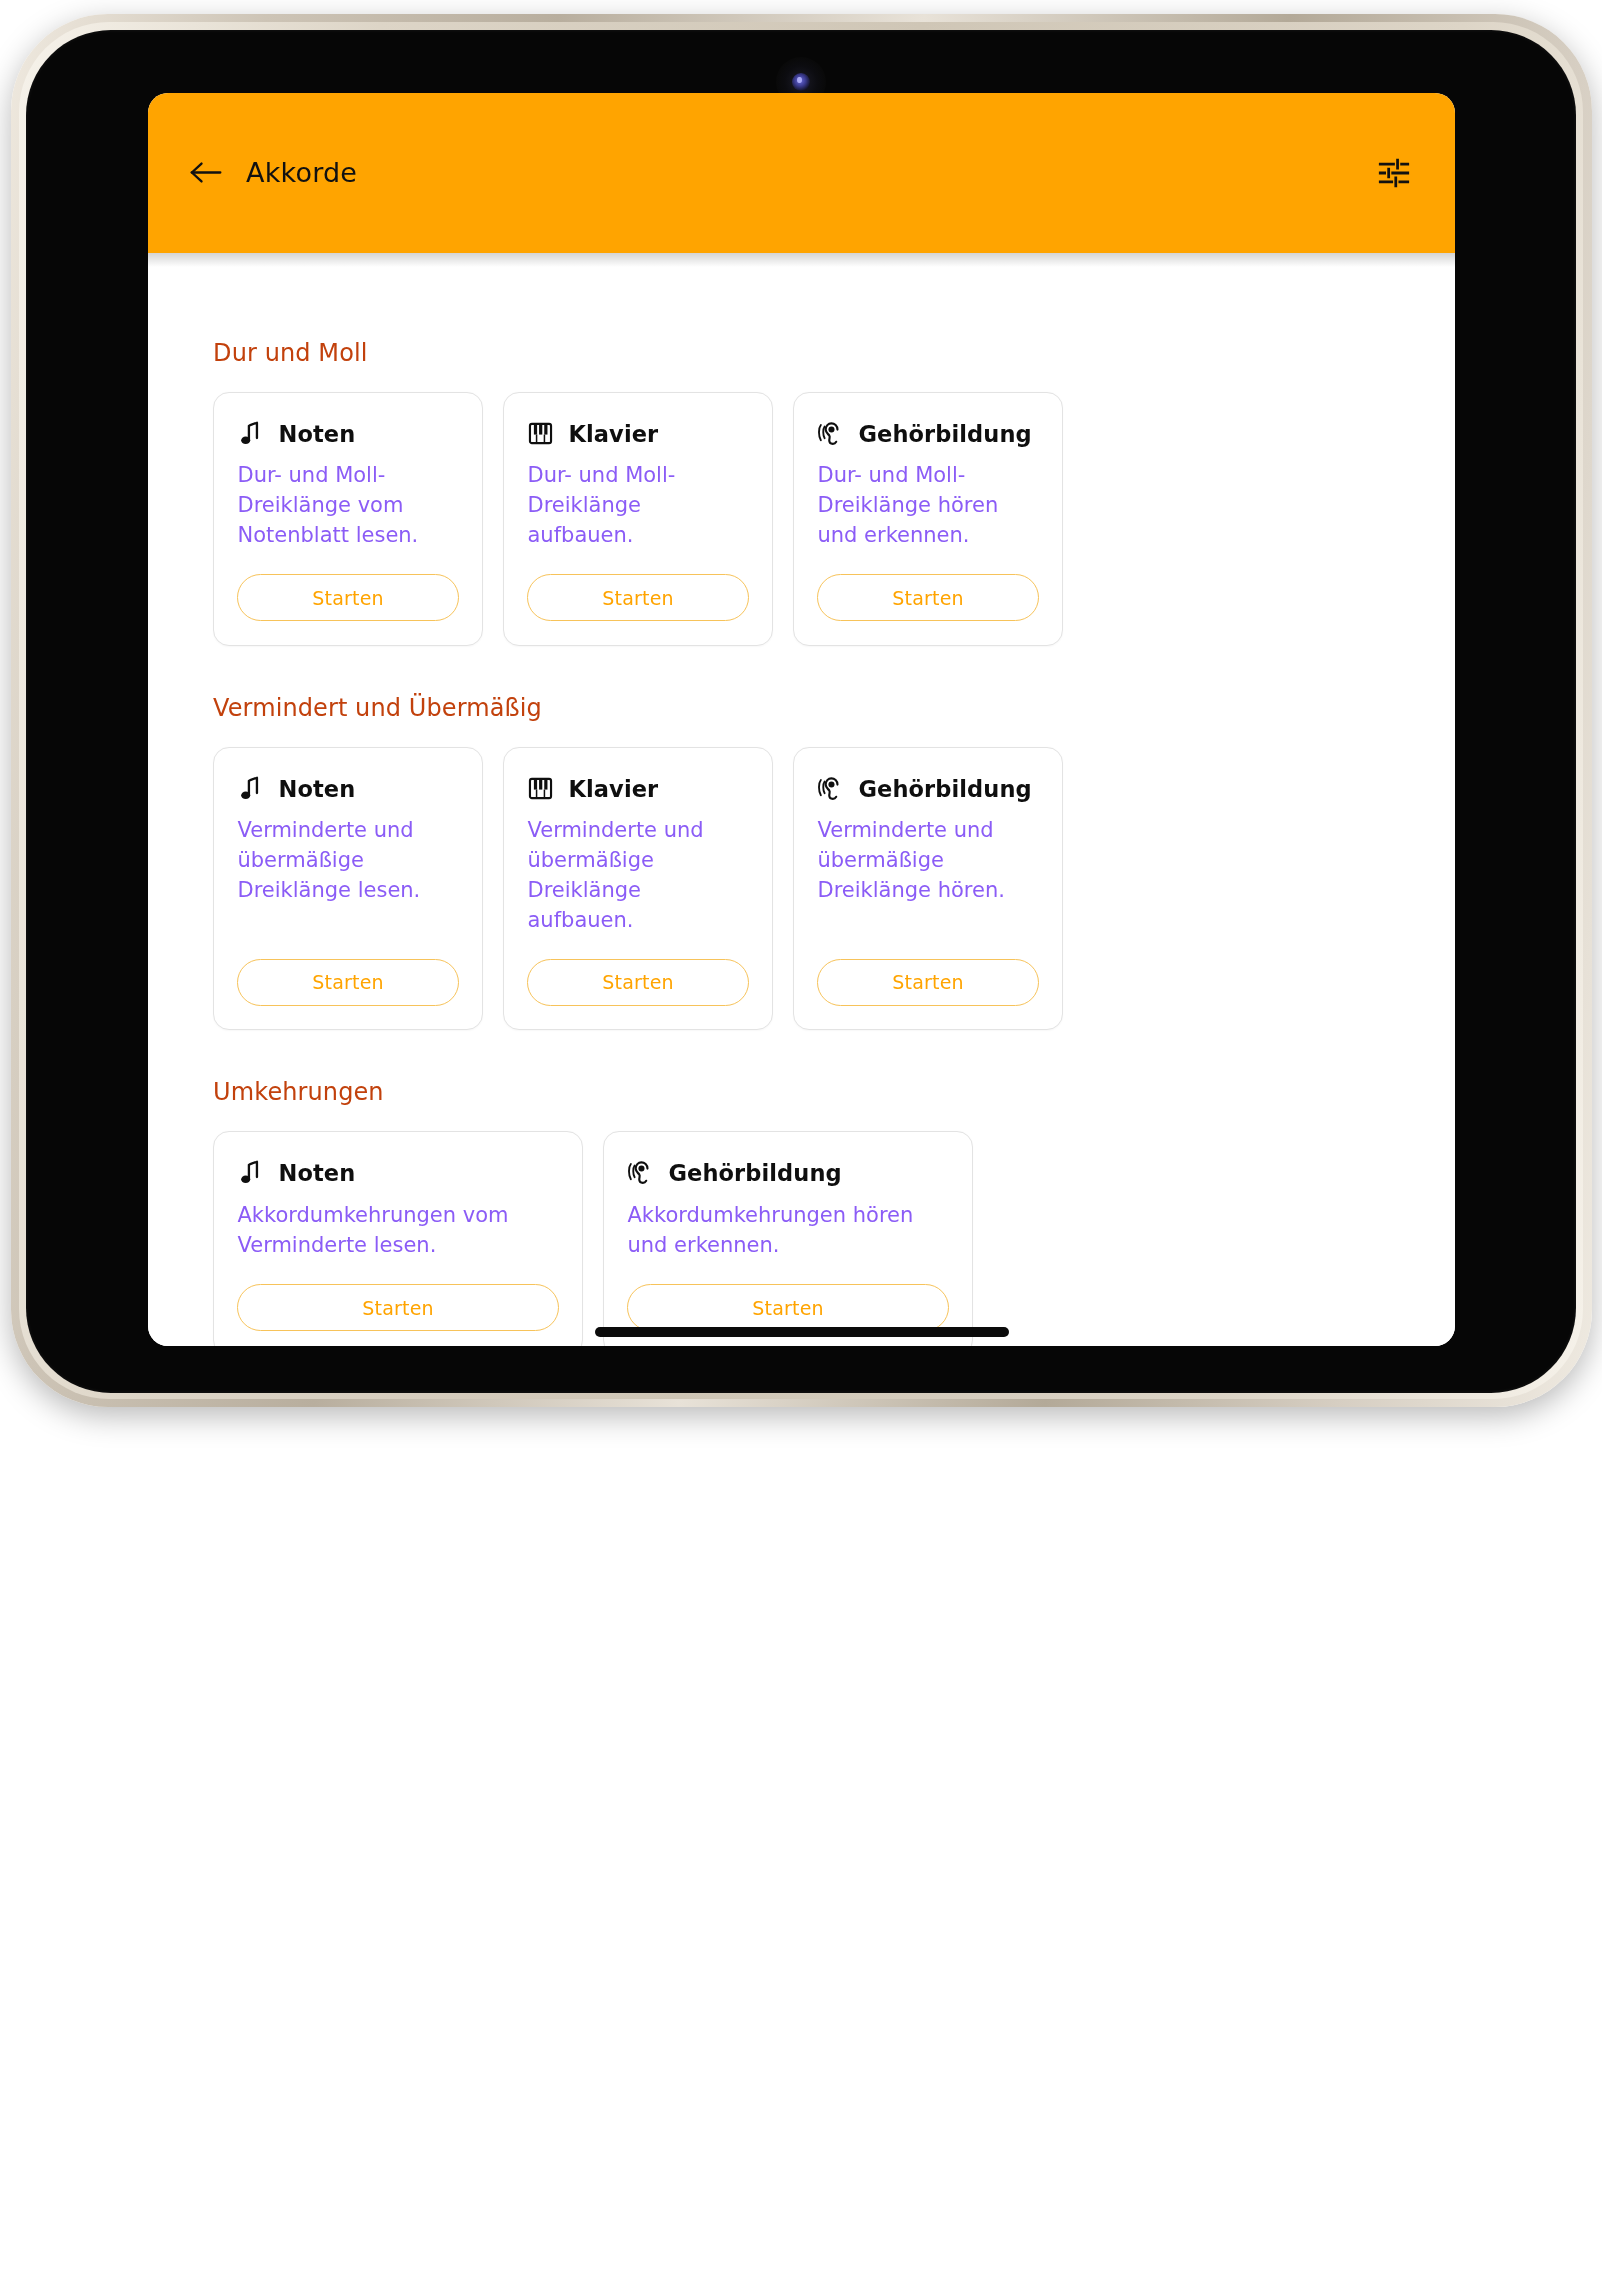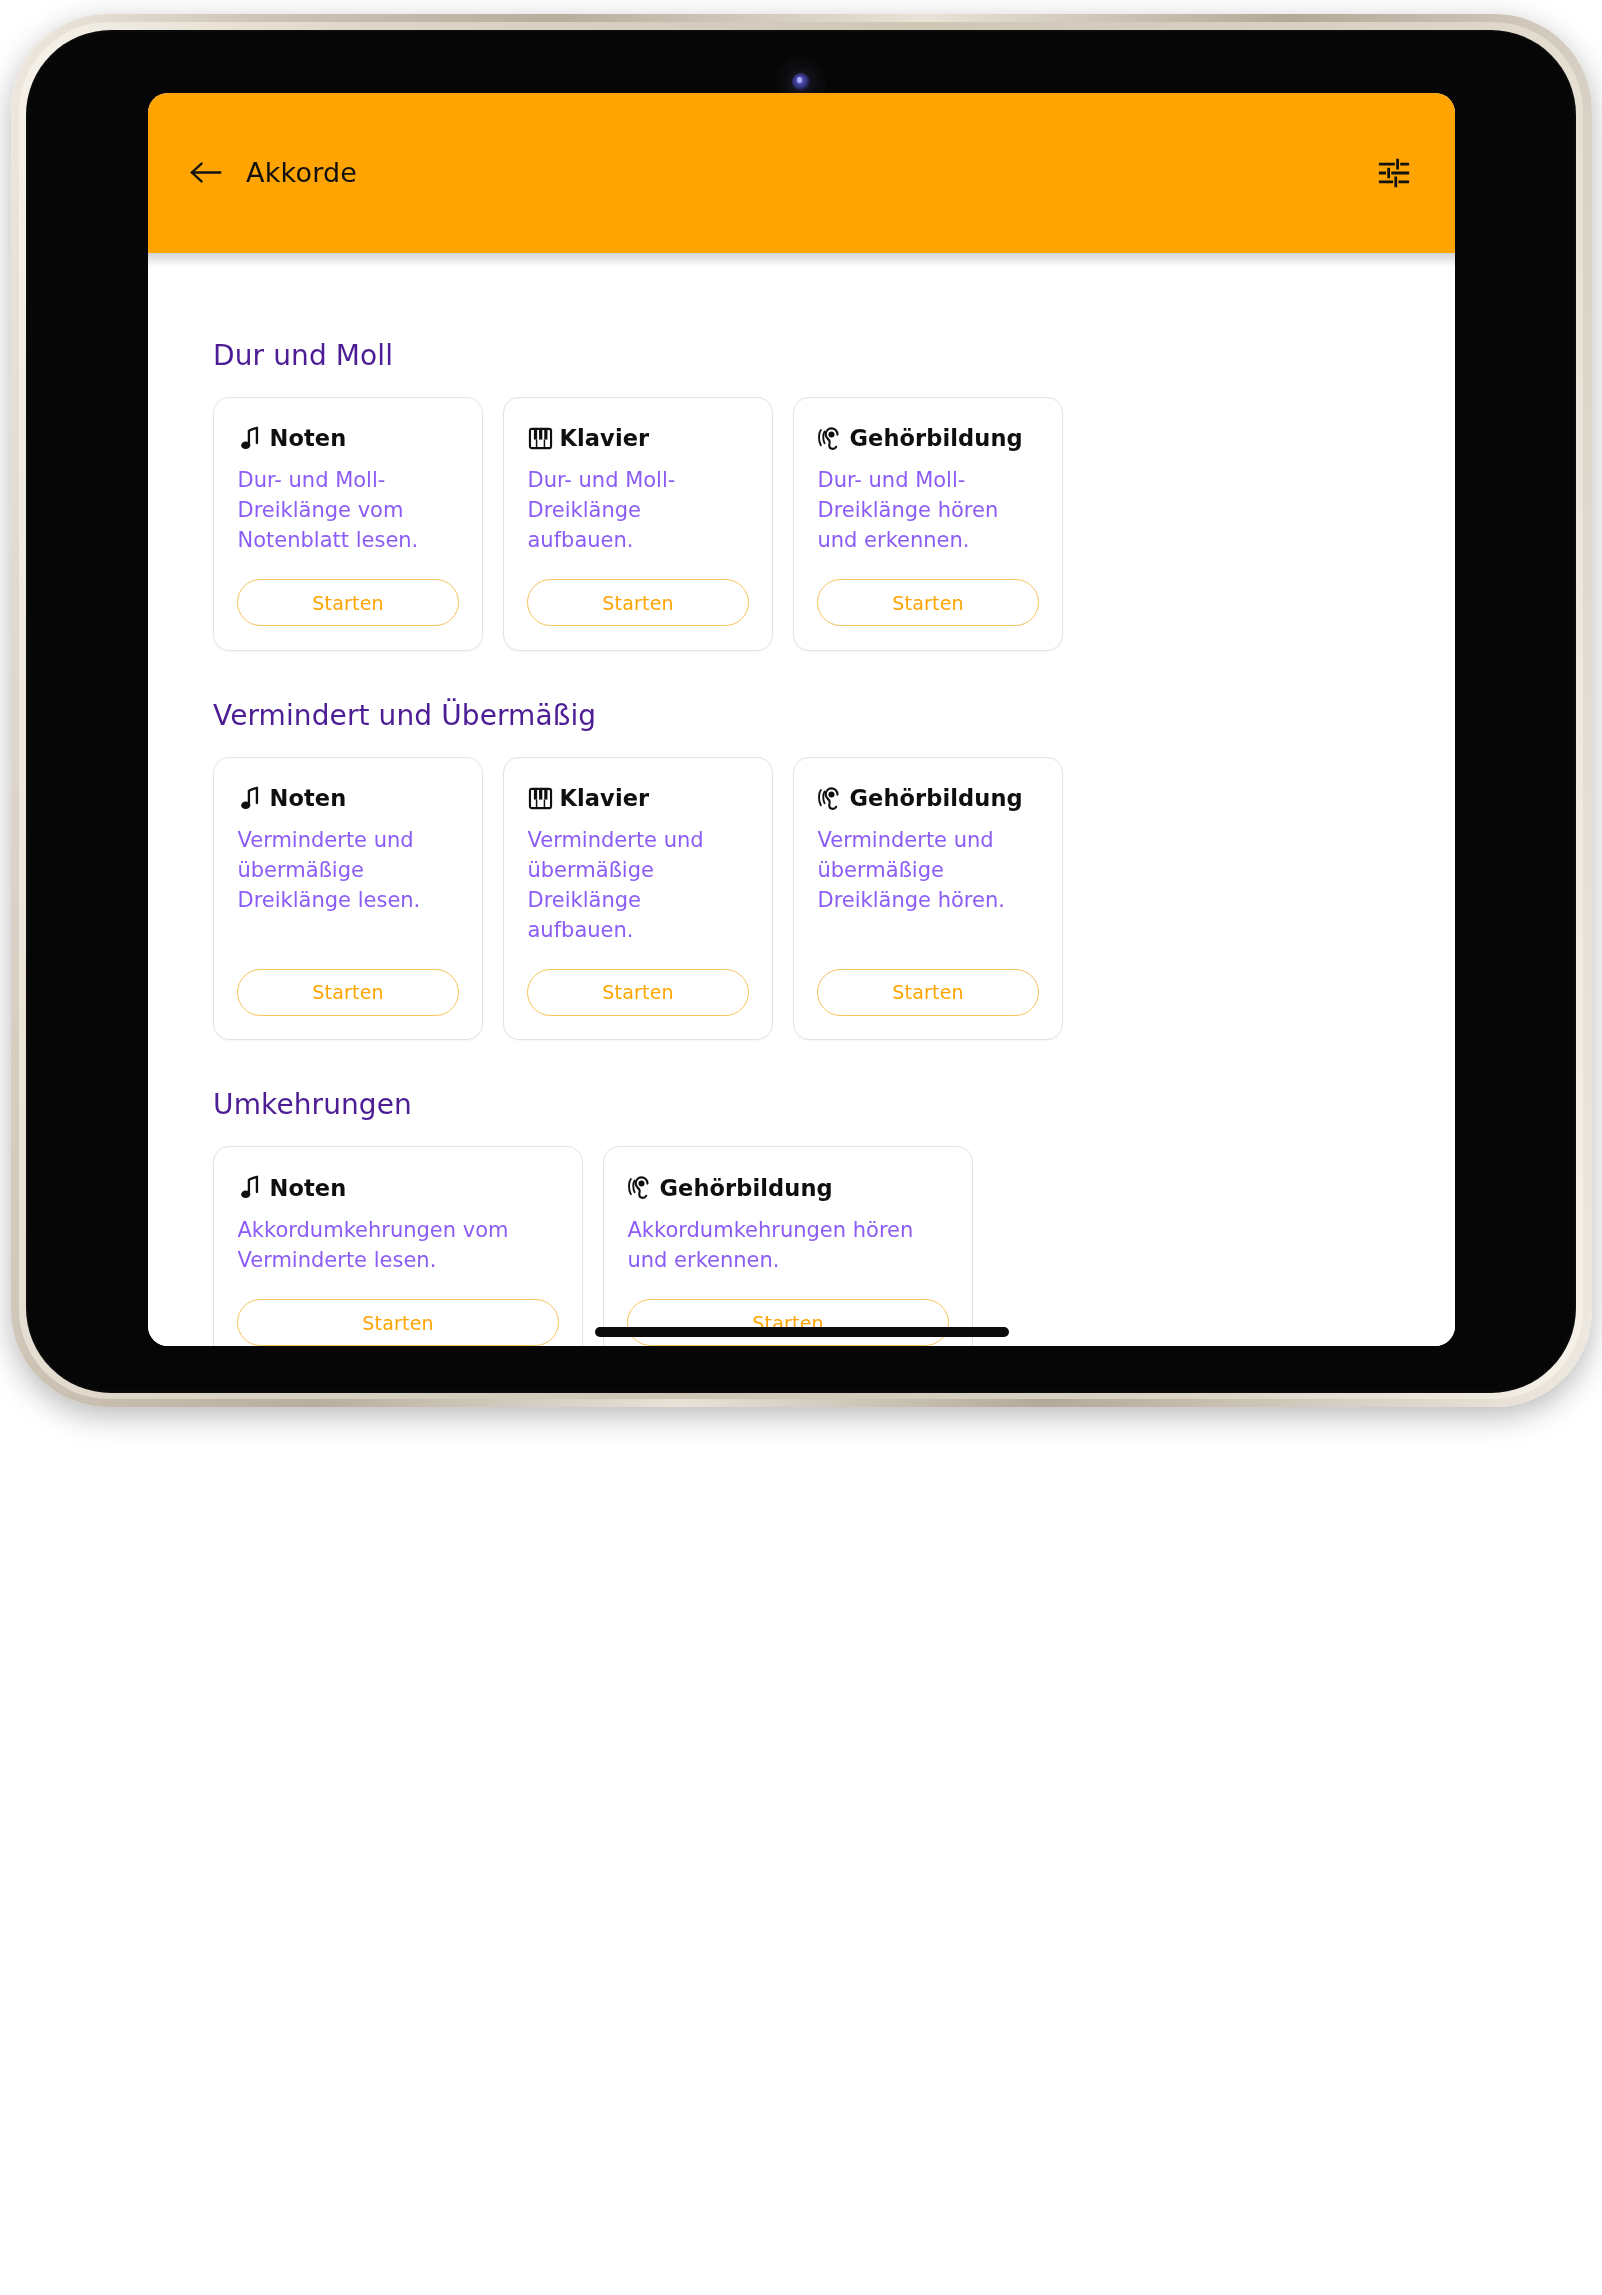--- a/index.html
+++ b/index.html
@@ -71,35 +71,35 @@
 
   
   #content{
     position:absolute;left:0;right:0;top:160px;bottom:0;
     background:#fff;padding:0 0 0 0;overflow:hidden;
   }
   .inner{padding:86px 32px 0 65px;}
 
   .section{margin-bottom:0;}
   .section-title{
-    font-size:28px;color:#4c1d95;margin:0 0 25px 0;font-weight:400;
+    font-size:24px;color:#c2410c;margin:0 0 25px 0;font-weight:400;
     letter-spacing:0.1px;
   }
   .section + .section{margin-top:48px;}
 
   .cards{display:flex;gap:20px;}
   .card{
     background:#fff;border:1.4px solid #e3e3e3;border-radius:16px;
     padding:27px 23.4px 23.4px 23.4px;box-sizing:border-box;
     display:flex;flex-direction:column;
     box-shadow:0 0.9px 1.8px rgba(0,0,0,.03);
   }
   .cards.c3 .card{width:270px;}
   .cards.c2 .card{width:370px;}
-  .card-head{display:flex;align-items:center;gap:5px;margin-bottom:14.4px;}
+  .card-head{display:flex;align-items:flex-end;gap:14px;margin-bottom:14.4px;}
   .card-ico{width:27px;height:27px;display:flex;align-items:center;justify-content:center;flex:0 0 27px;}
   .card-title{font-size:22.5px;font-weight:bold;color:#0f0f0f;letter-spacing:0.1px;}
   .card-desc{
     font-size:21px;color:#8b5cf6;line-height:1.42;margin:0 0 auto 0;
     padding-bottom:23.4px;
   }
   .start-btn{
     border:1.4px solid #f7c35a;border-radius:25px;background:#fff;
     color:#FFA400;font-size:19px;text-align:center;padding:11.7px 0;
     cursor:pointer;font-family:inherit;width:100%;

